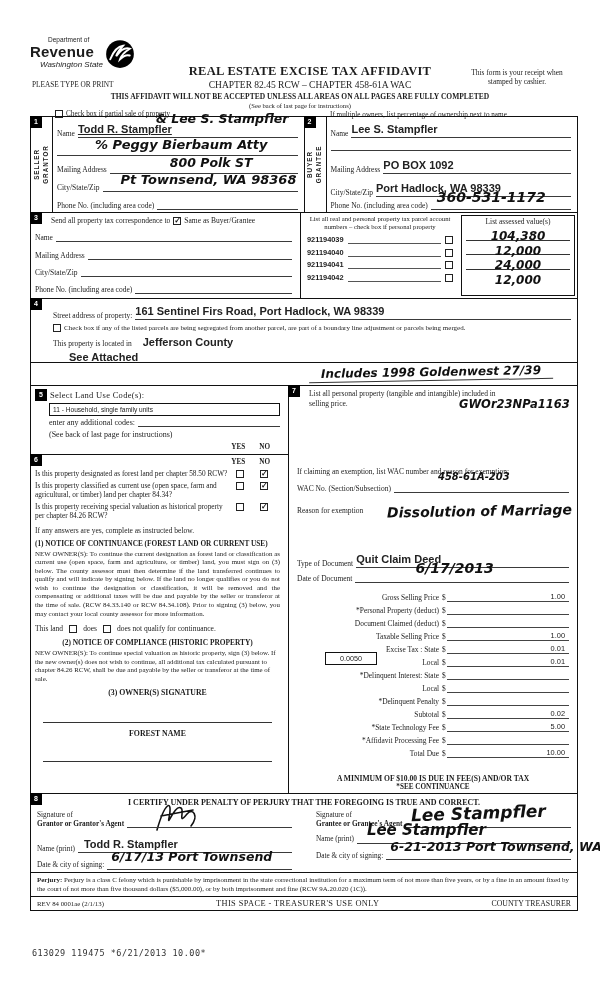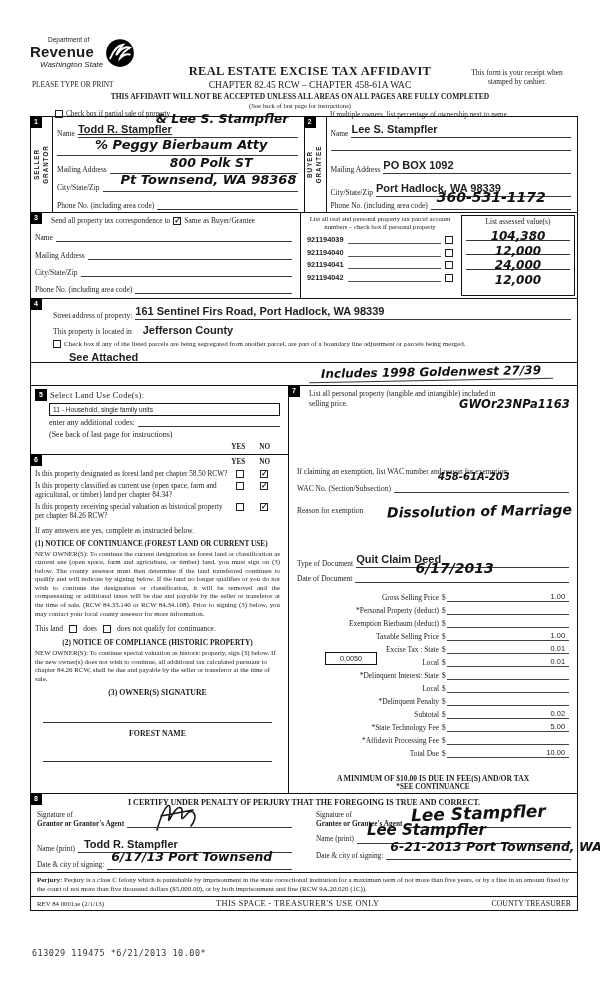--- a/index.html
+++ b/index.html
@@ -15,21 +15,21 @@
   .hw { font-family:"DejaVu Sans", sans-serif; font-style:italic; font-weight:600; color:#111; white-space:nowrap; }
   .fill { flex:1; border-bottom:1px solid #3a3a3a; min-height:9px; position:relative; }
   .frow { display:flex; align-items:flex-end; gap:3px; }
   .cb { display:inline-block; width:8px; height:8px; border:1px solid #222; background:#fff; position:relative; vertical-align:-1px; flex:0 0 auto; }
   .cb.checked::after { content:"✓"; position:absolute; left:0px; top:-2px; font-size:8px; font-weight:bold; color:#111; }
   .badge { display:inline-block; width:12px; height:12px; background:#000; color:#fff; font-family:"Liberation Sans",sans-serif; font-size:7px; font-weight:bold; text-align:center; line-height:12px; flex:0 0 auto; }
 
   
   .hdr { position:absolute; top:34px; left:0; width:600px; }
   .logo { position:absolute; left:30px; top:2px; width:130px; }
-  .logo-row { display:flex; align-items:center; gap:2px; }
+  .logo-row { display:flex; align-items:flex-end; gap:2px; }
   .logo-txt { font-family:"Liberation Sans", sans-serif; }
   .logo-dept { font-size:6.5px; margin-left:18px; }
   .logo-rev { font-size:15px; font-weight:bold; letter-spacing:0.2px; }
   .logo-ws { font-size:8px; font-style:italic; margin-left:10px; }
   .logo-icon { width:30px; height:30px; margin-top:1px; }
   .please-type { position:absolute; left:32px; top:46px; font-size:7.3px; }
   .title-blk { position:absolute; left:150px; top:30px; width:320px; text-align:center; }
   .title { font-size:12.5px; font-weight:bold; letter-spacing:0.3px; }
   .subtitle { font-size:9.5px; margin-top:1px; }
   .receipt { position:absolute; right:28px; top:34px; width:110px; font-size:7.4px; text-align:center; line-height:1.25; }
@@ -267,27 +267,27 @@
         <div class="aval-row" style="border-bottom:none;"><span class="hw" style="font-size:12px;">12,000</span></div>
       </div>
     </div>
 
     <div class="rowC">
       <span class="badge cornerbadge">4</span>
       <div class="frow" style="margin-left:18px;">
         <span class="lbl">Street address of property:</span>
         <span class="fill"><span class="typed">161 Sentinel Firs Road, Port Hadlock, WA  98339</span></span>
       </div>
+      <div class="frow" style="margin-left:18px; margin-top:4px; align-items:center;">
+        <span class="cb"></span>
+        <span class="small" style="font-size:7px;">Check box if any of the listed parcels are being segregated from another parcel, are part of a boundary line adjustment or parcels being merged.</span>
+      </div>
       <div class="frow" style="margin-left:18px; margin-top:4px;">
         <span class="lbl">This property is located in</span>
         <span class="typed" style="margin-left:8px;">Jefferson County</span>
-      </div>
-      <div class="frow" style="margin-left:18px; margin-top:4px; align-items:center;">
-        <span class="cb"></span>
-        <span class="small" style="font-size:7px;">Check box if any of the listed parcels are being segregated from another parcel, are part of a boundary line adjustment or parcels being merged.</span>
       </div>
       <div class="typed" style="margin-left:26px; margin-top:3px;padding-left:8px;">See Attached</div>
     </div>
 
     <div class="rowD">
       <span class="hw hw-note" style="position:absolute; left:278px; top:2px; border-bottom:1px solid #333; padding:0 12px 1px 12px;">Includes 1998 Goldenwest 27/39</span>
     </div>
 
     <div class="rowE">
       <div class="colL">
@@ -395,21 +395,21 @@
               <span class="mlabel">Gross Selling Price</span>
               <span class="mdollar">$</span>
               <span class="mline"><span>1.00</span></span>
             </div>
           <div class="mrow">
               <span class="mlabel">*Personal Property (deduct)</span>
               <span class="mdollar">$</span>
               <span class="mline"><span></span></span>
             </div>
           <div class="mrow">
-              <span class="mlabel">Exemption Bierbaum (deduct)</span>
+              <span class="mlabel">Document Claimed (deduct)</span>
               <span class="mdollar">$</span>
               <span class="mline"><span></span></span>
             </div>
           <div class="mrow">
               <span class="mlabel">Taxable Selling Price</span>
               <span class="mdollar">$</span>
               <span class="mline"><span>1.00</span></span>
             </div>
           <div class="mrow">
               <span class="mlabel">Excise Tax : State</span>

